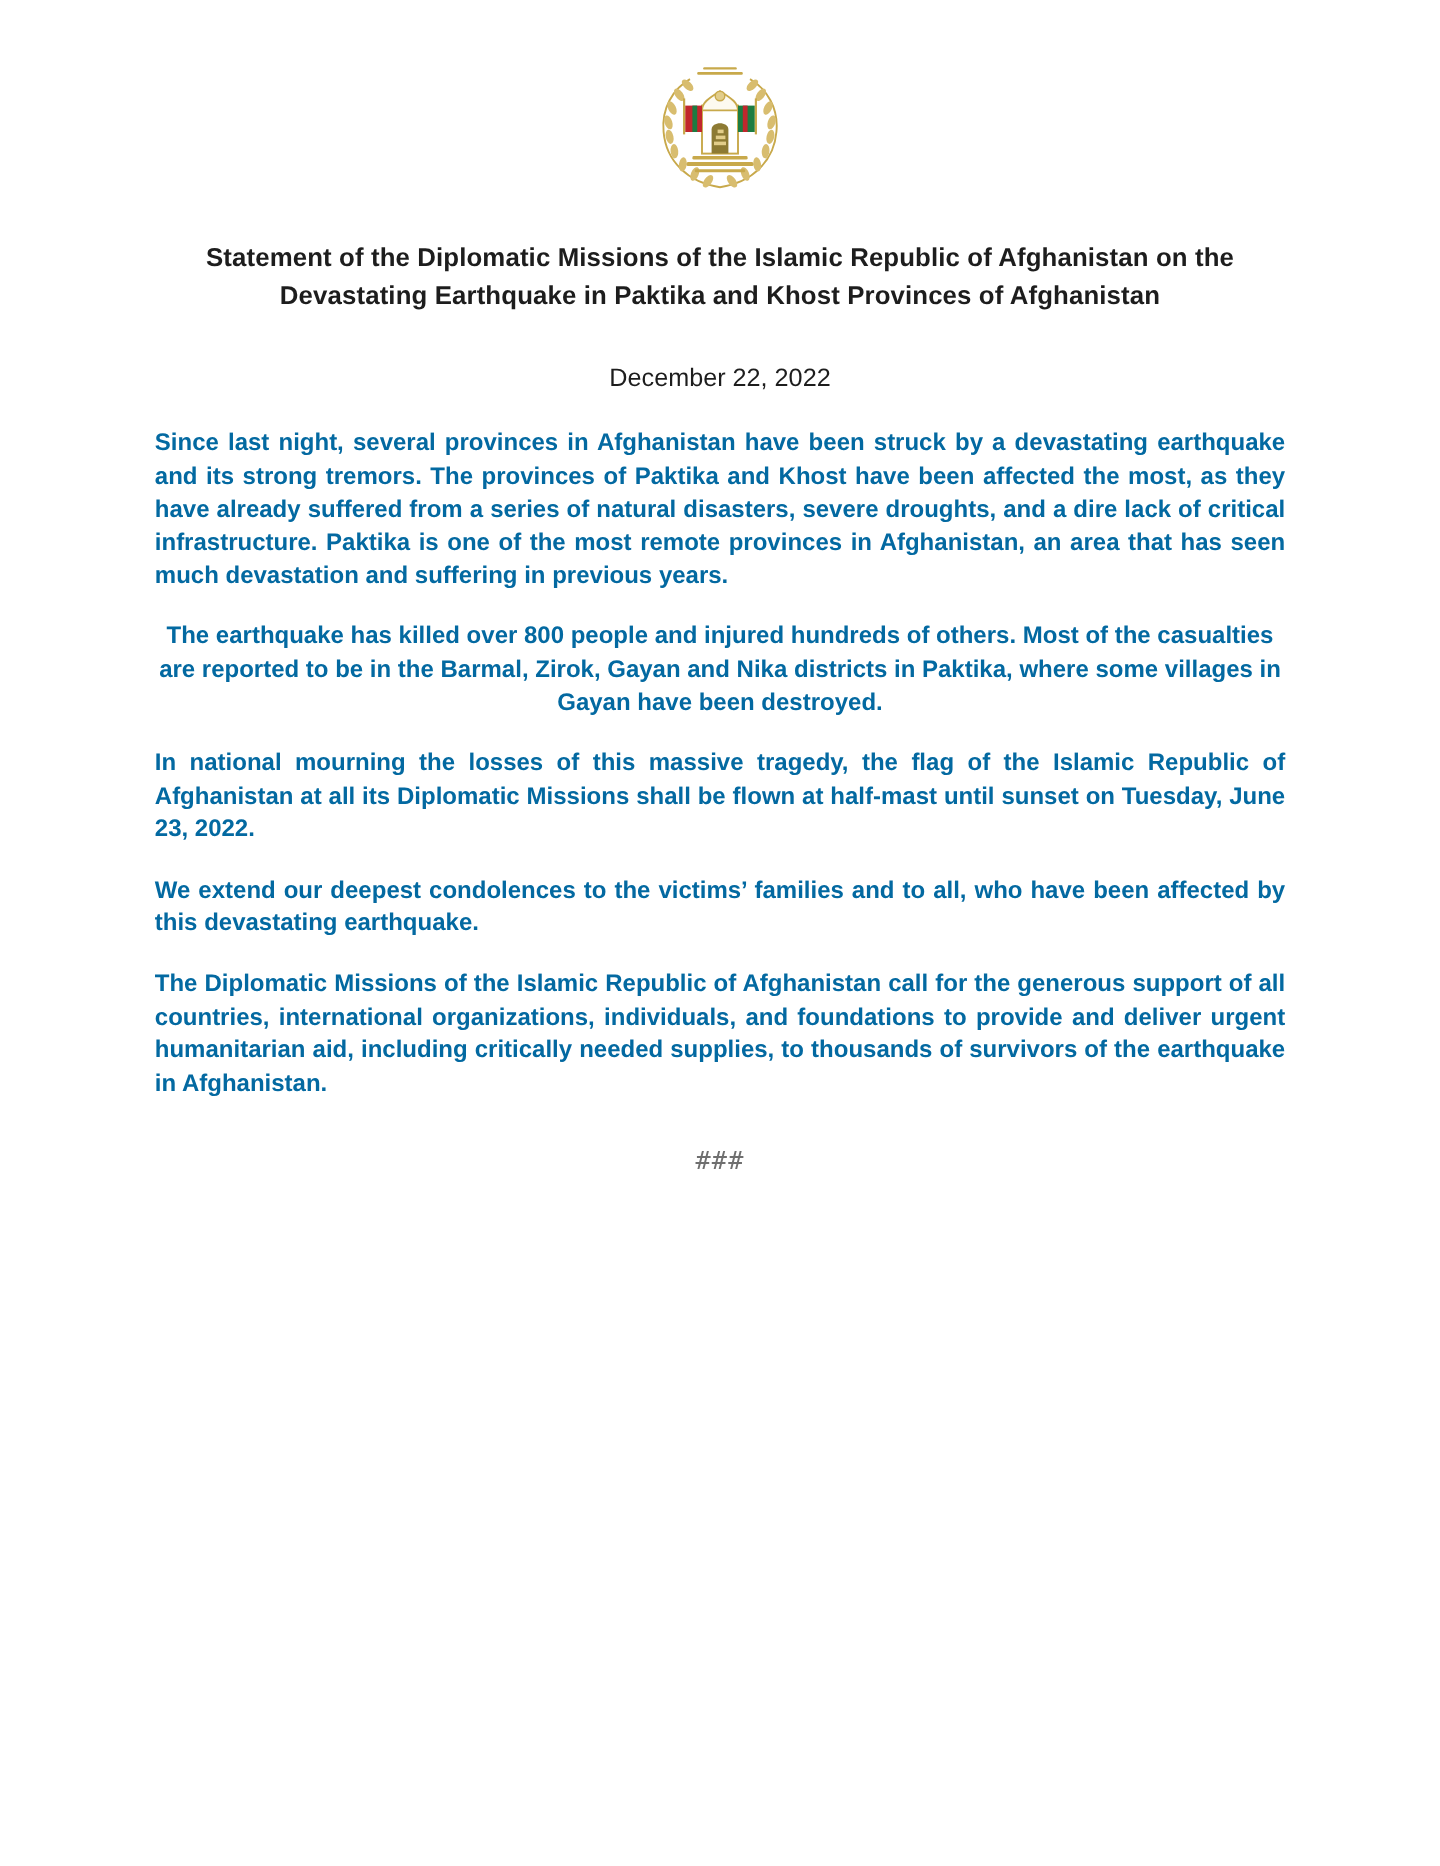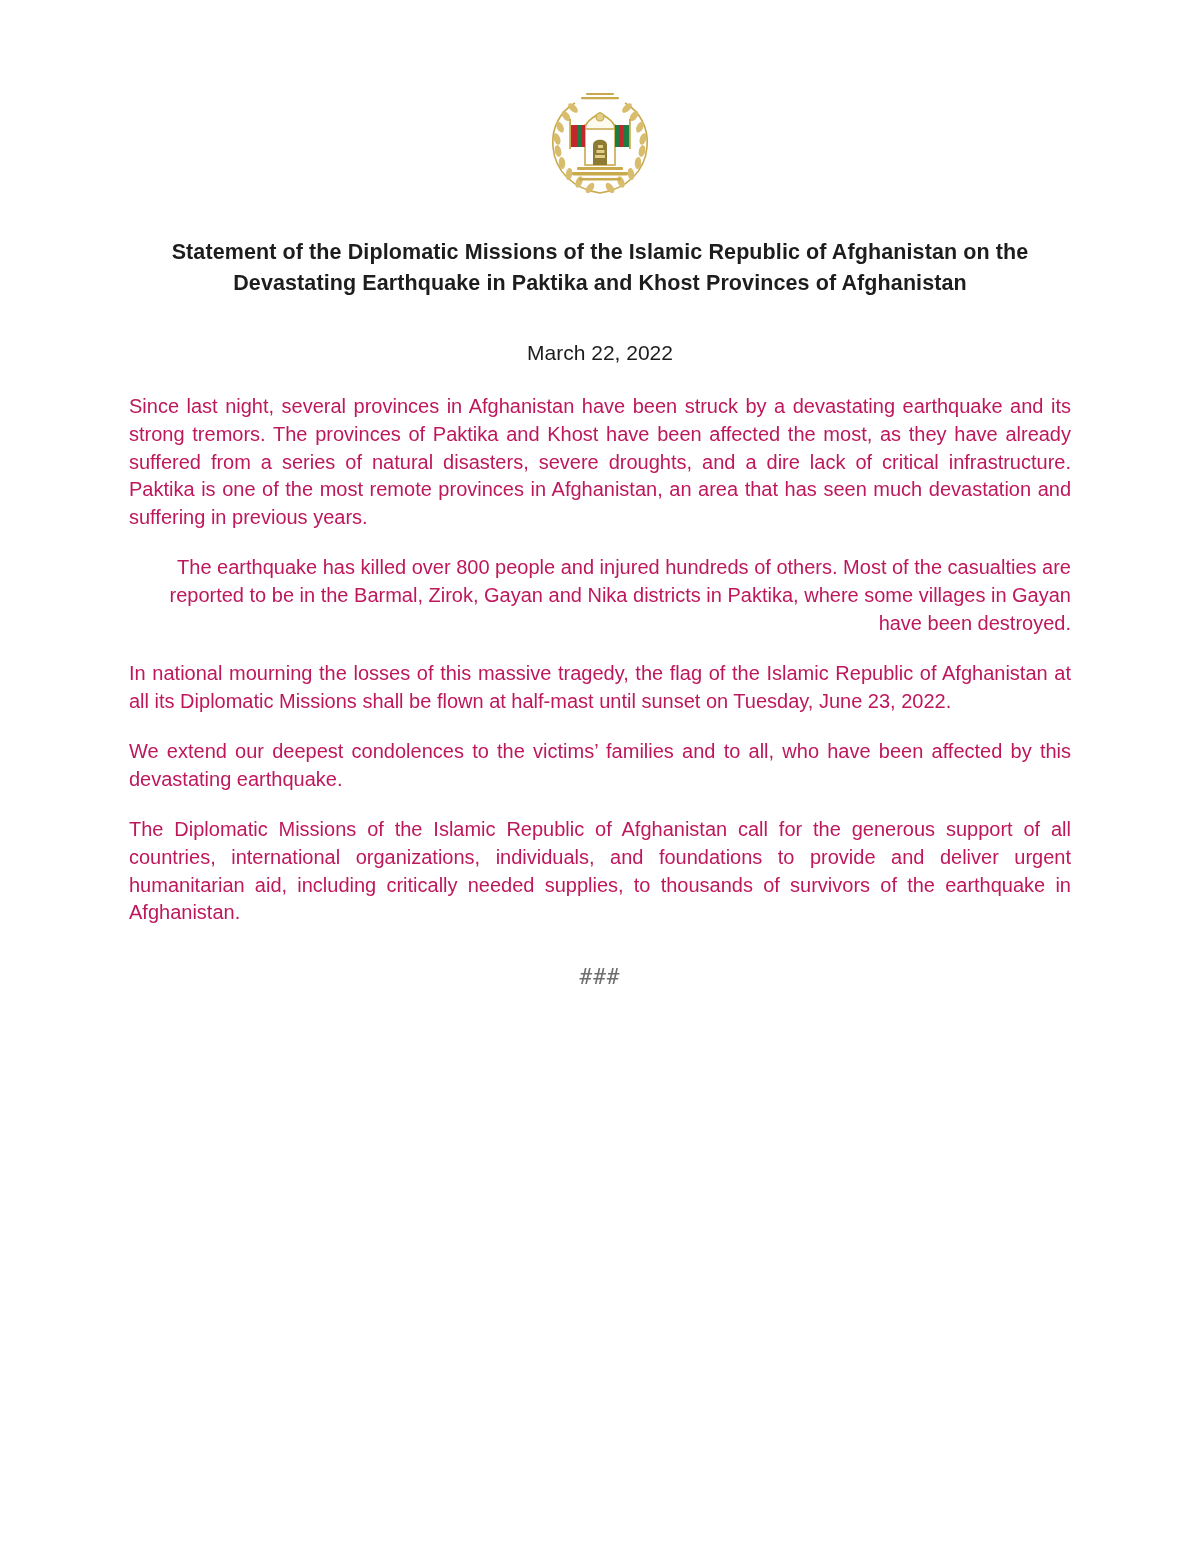--- a/index.html
+++ b/index.html
@@ -14,21 +14,20 @@
     color: #1b1b1b;
     position: relative;
     overflow: hidden;
   }
   .page {
     width: 1200px;
     height: 1278px;
     box-sizing: border-box;
     padding: 0;
     background: #fff;
-    margin-top: 37px;
   }
   .emblem-wrap {
     width: 100%;
     display: flex;
     justify-content: center;
     padding-top: 52px;
   }
   .emblem {
     width: 118px;
     height: 112px;
@@ -55,29 +54,30 @@
     color: #1d1d1d;
   }
   .body-block {
     width: 942px;
     margin: 0 auto;
     padding-top: 28px;
   }
   .para {
     font-size: 20px;
     line-height: 1.38;
-    color: #be185d;
+    color: #0369a1;
     margin: 0 0 23px 0;
     text-align: justify;
+    font-weight: bold;
   }
   .para:last-of-type {
     margin-bottom: 0;
   }
   .para.noj {
-    text-align: right;
+    text-align: center;
   }
   .endmark {
     width: 942px;
     margin: 38px auto 0 auto;
     text-align: center;
     font-size: 21px;
     color: #6f6f6f;
     letter-spacing: 1px;
     font-family: "DejaVu Sans Mono", monospace;
   }
@@ -149,21 +149,21 @@
           <rect x="36" y="78" width="46" height="3" rx="1.2"></rect>
           <rect x="31" y="83" width="56" height="3.4" rx="1.4"></rect>
           <rect x="38" y="89" width="42" height="2.6" rx="1.2"></rect>
         </g>
       </svg>
     </div>
   </div>
 
   <h1 class="doc-title">Statement of the Diplomatic Missions of the Islamic Republic of Afghanistan on the Devastating Earthquake in Paktika and Khost Provinces of Afghanistan</h1>
 
-  <div class="doc-date">March 22, 2022</div>
+  <div class="doc-date">December 22, 2022</div>
 
   <div class="body-block">
     <p class="para">Since last night, several provinces in Afghanistan have been struck by a devastating earthquake and its strong tremors. The provinces of Paktika and Khost have been affected the most, as they have already suffered from a series of natural disasters, severe droughts, and a dire lack of critical infrastructure. Paktika is one of the most remote provinces in Afghanistan, an area that has seen much devastation and suffering in previous years.</p>
     <p class="para noj">The earthquake has killed over 800 people and injured hundreds of others. Most of the casualties are reported to be in the Barmal, Zirok, Gayan and Nika districts in Paktika, where some villages in Gayan have been destroyed.</p>
     <p class="para">In national mourning the losses of this massive tragedy, the flag of the Islamic Republic of Afghanistan at all its Diplomatic Missions shall be flown at half-mast until sunset on Tuesday, June 23, 2022.</p>
     <p class="para">We extend our deepest condolences to the victims’ families and to all, who have been affected by this devastating earthquake.</p>
     <p class="para">The Diplomatic Missions of the Islamic Republic of Afghanistan call for the generous support of all countries, international organizations, individuals, and foundations to provide and deliver urgent humanitarian aid, including critically needed supplies, to thousands of survivors of the earthquake in Afghanistan.</p>
   </div>
 
   <div class="endmark">###</div>

